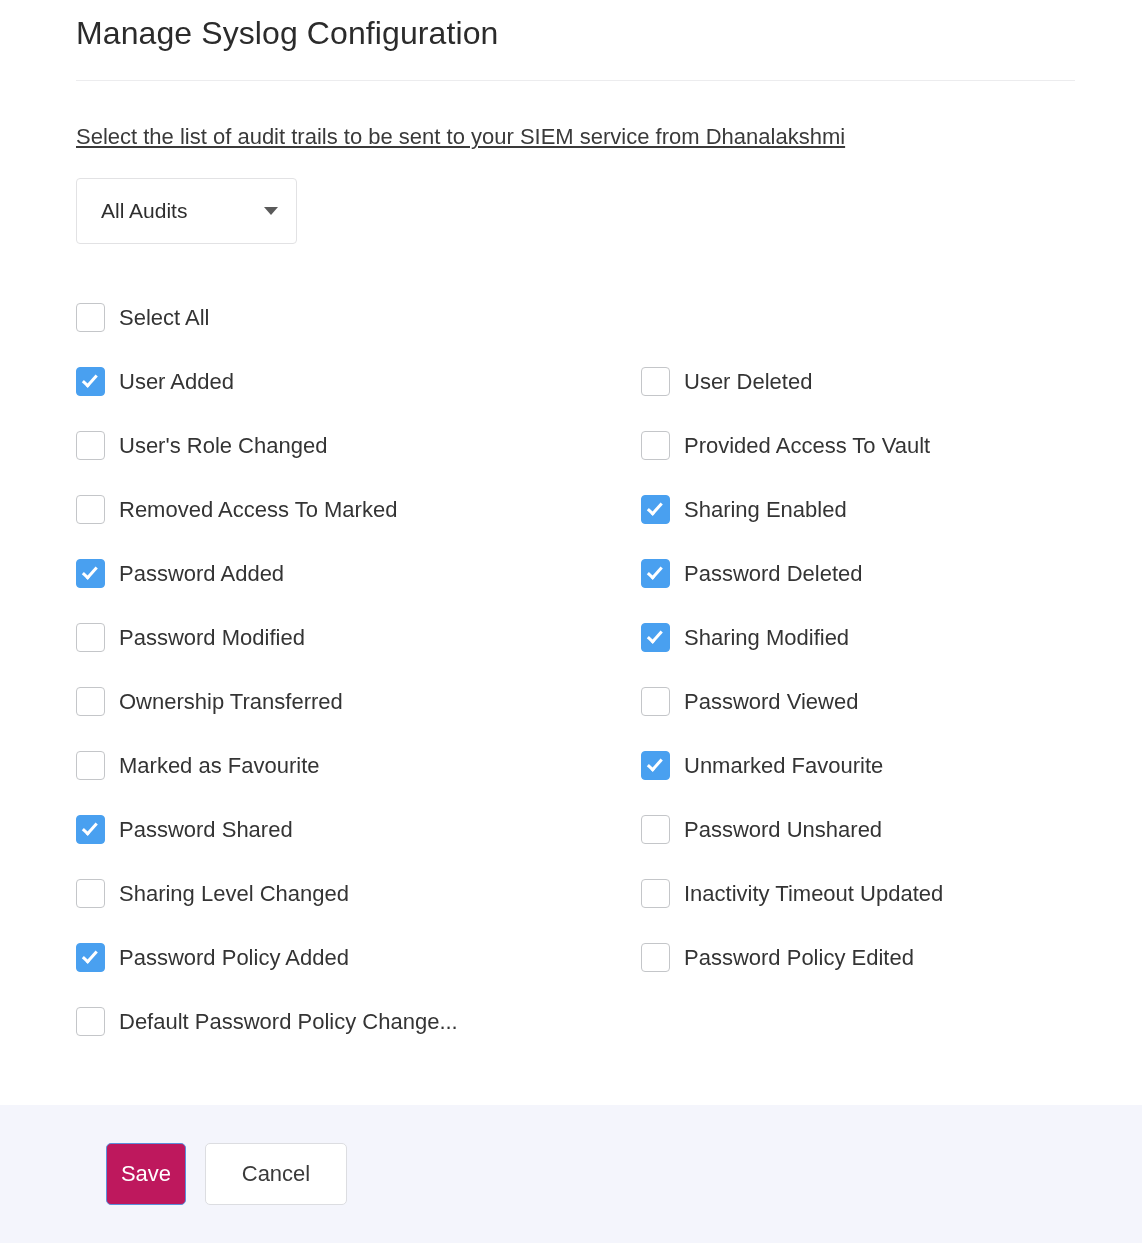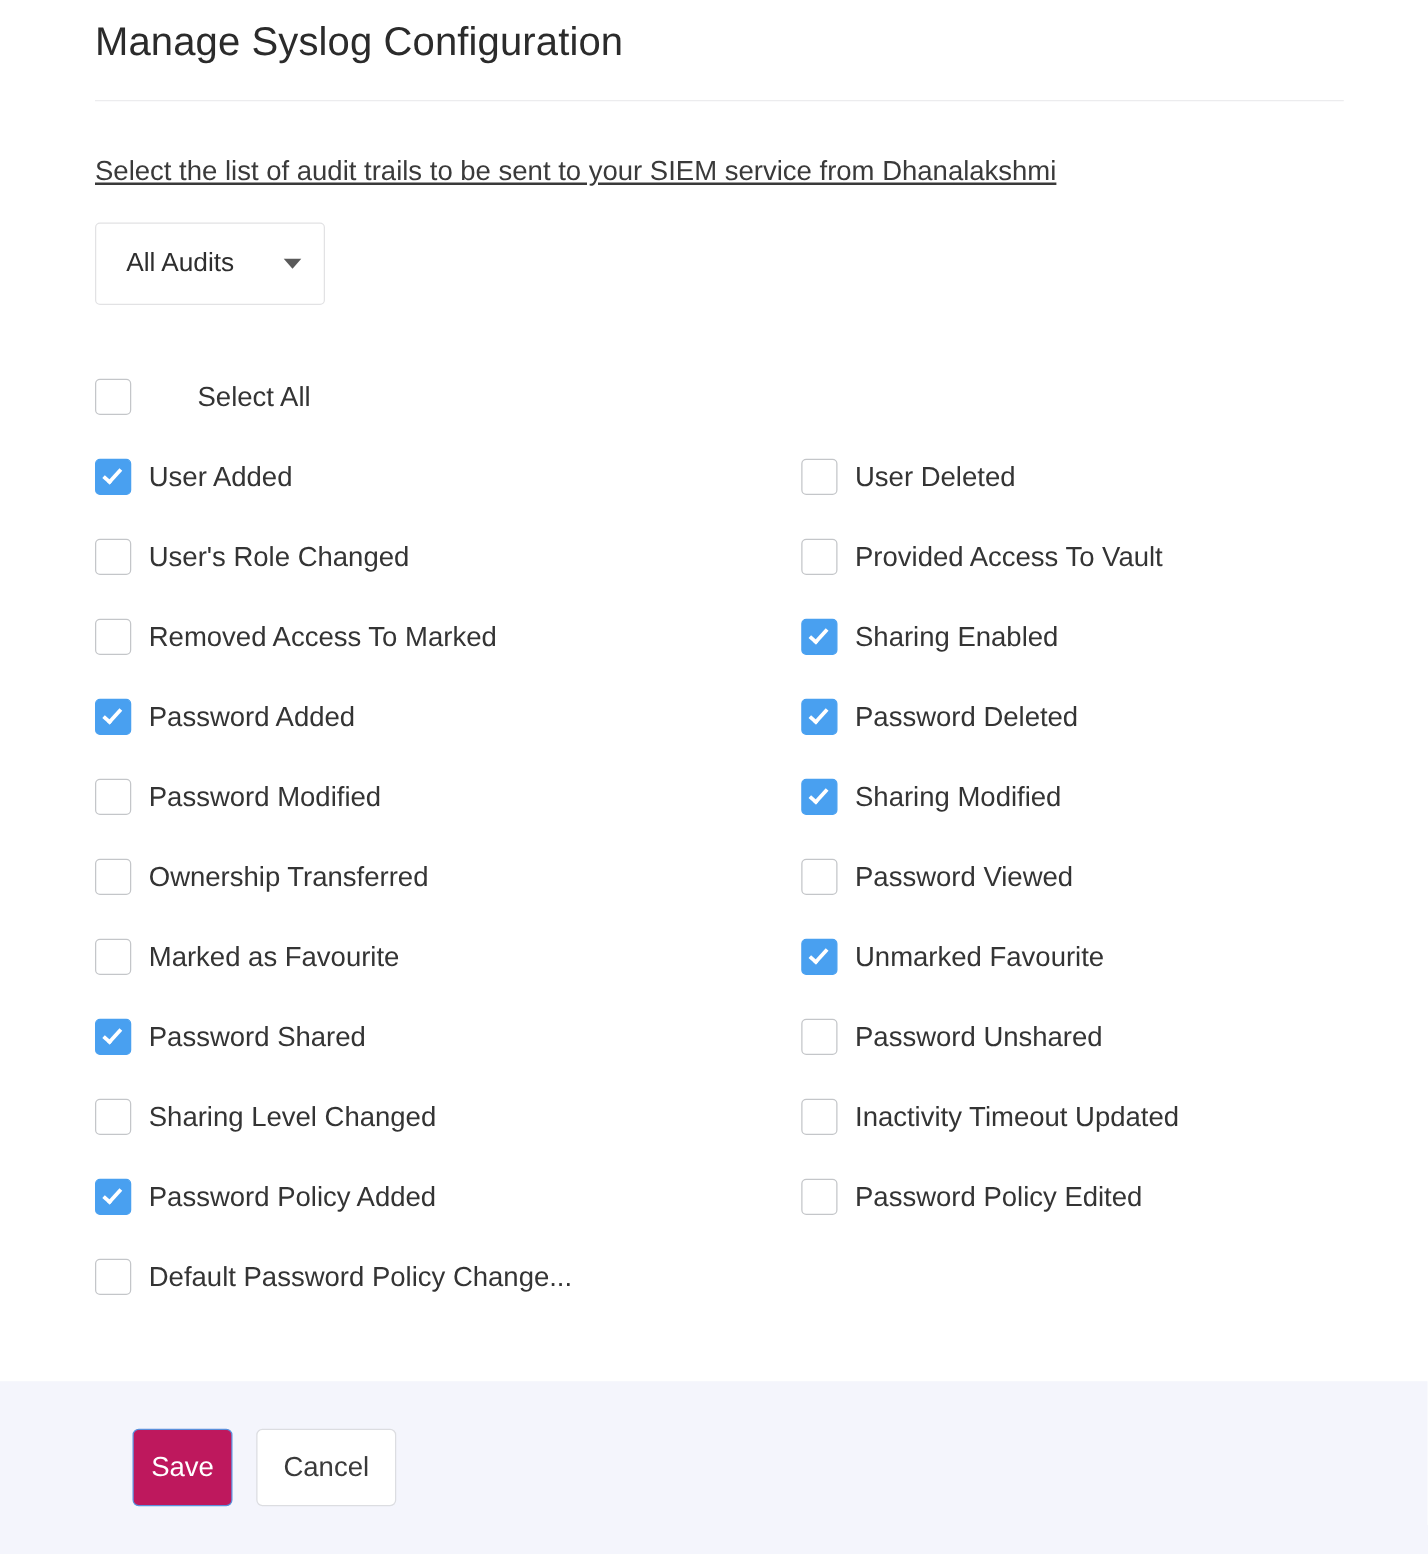--- a/index.html
+++ b/index.html
@@ -56,21 +56,21 @@
     font-size: 22px;
     color: #3a3a3a;
     font-weight: 400;
     line-height: 1.3;
     text-decoration: underline;
   }
 
   
   .dropdown {
     margin-top: 26px;
-    width: 184px;
+    width: 221px;
     height: 66px;
     border: 1px solid #e2e2e4;
     border-radius: 4px;
     background: #ffffff;
     display: flex;
     align-items: center;
     padding: 0 18px 0 24px;
     box-sizing: border-box;
     cursor: pointer;
     user-select: none;
@@ -86,21 +86,20 @@
     border-left: 7px solid transparent;
     border-right: 7px solid transparent;
     border-top: 8px solid #5a5a5a;
     margin-left: 6px;
     flex: 0 0 auto;
   }
 
   
   .select-all-row {
     margin-top: 42px;
-    gap: 39px;
   }
   .checkbox-grid {
     margin-top: 0;
     display: grid;
     grid-template-columns: 565px 1fr;
     column-gap: 0;
     row-gap: 0;
   }
   .cb-row {
     display: flex;
@@ -168,21 +167,21 @@
     background: #be185d;
     color: #ffffff;
     border: 1px solid #5b8fdb;
     width: 80px;
     height: 62px;
   }
   .btn-cancel {
     background: #ffffff;
     color: #3a3a3a;
     border: 1px solid #dcdde1;
-    width: 112px;
+    width: 142px;
     height: 62px;
     margin-left: 19px;
   }
 </style>
 </head>
 <body>
 
 <div class="page">
 
   <div class="header">

